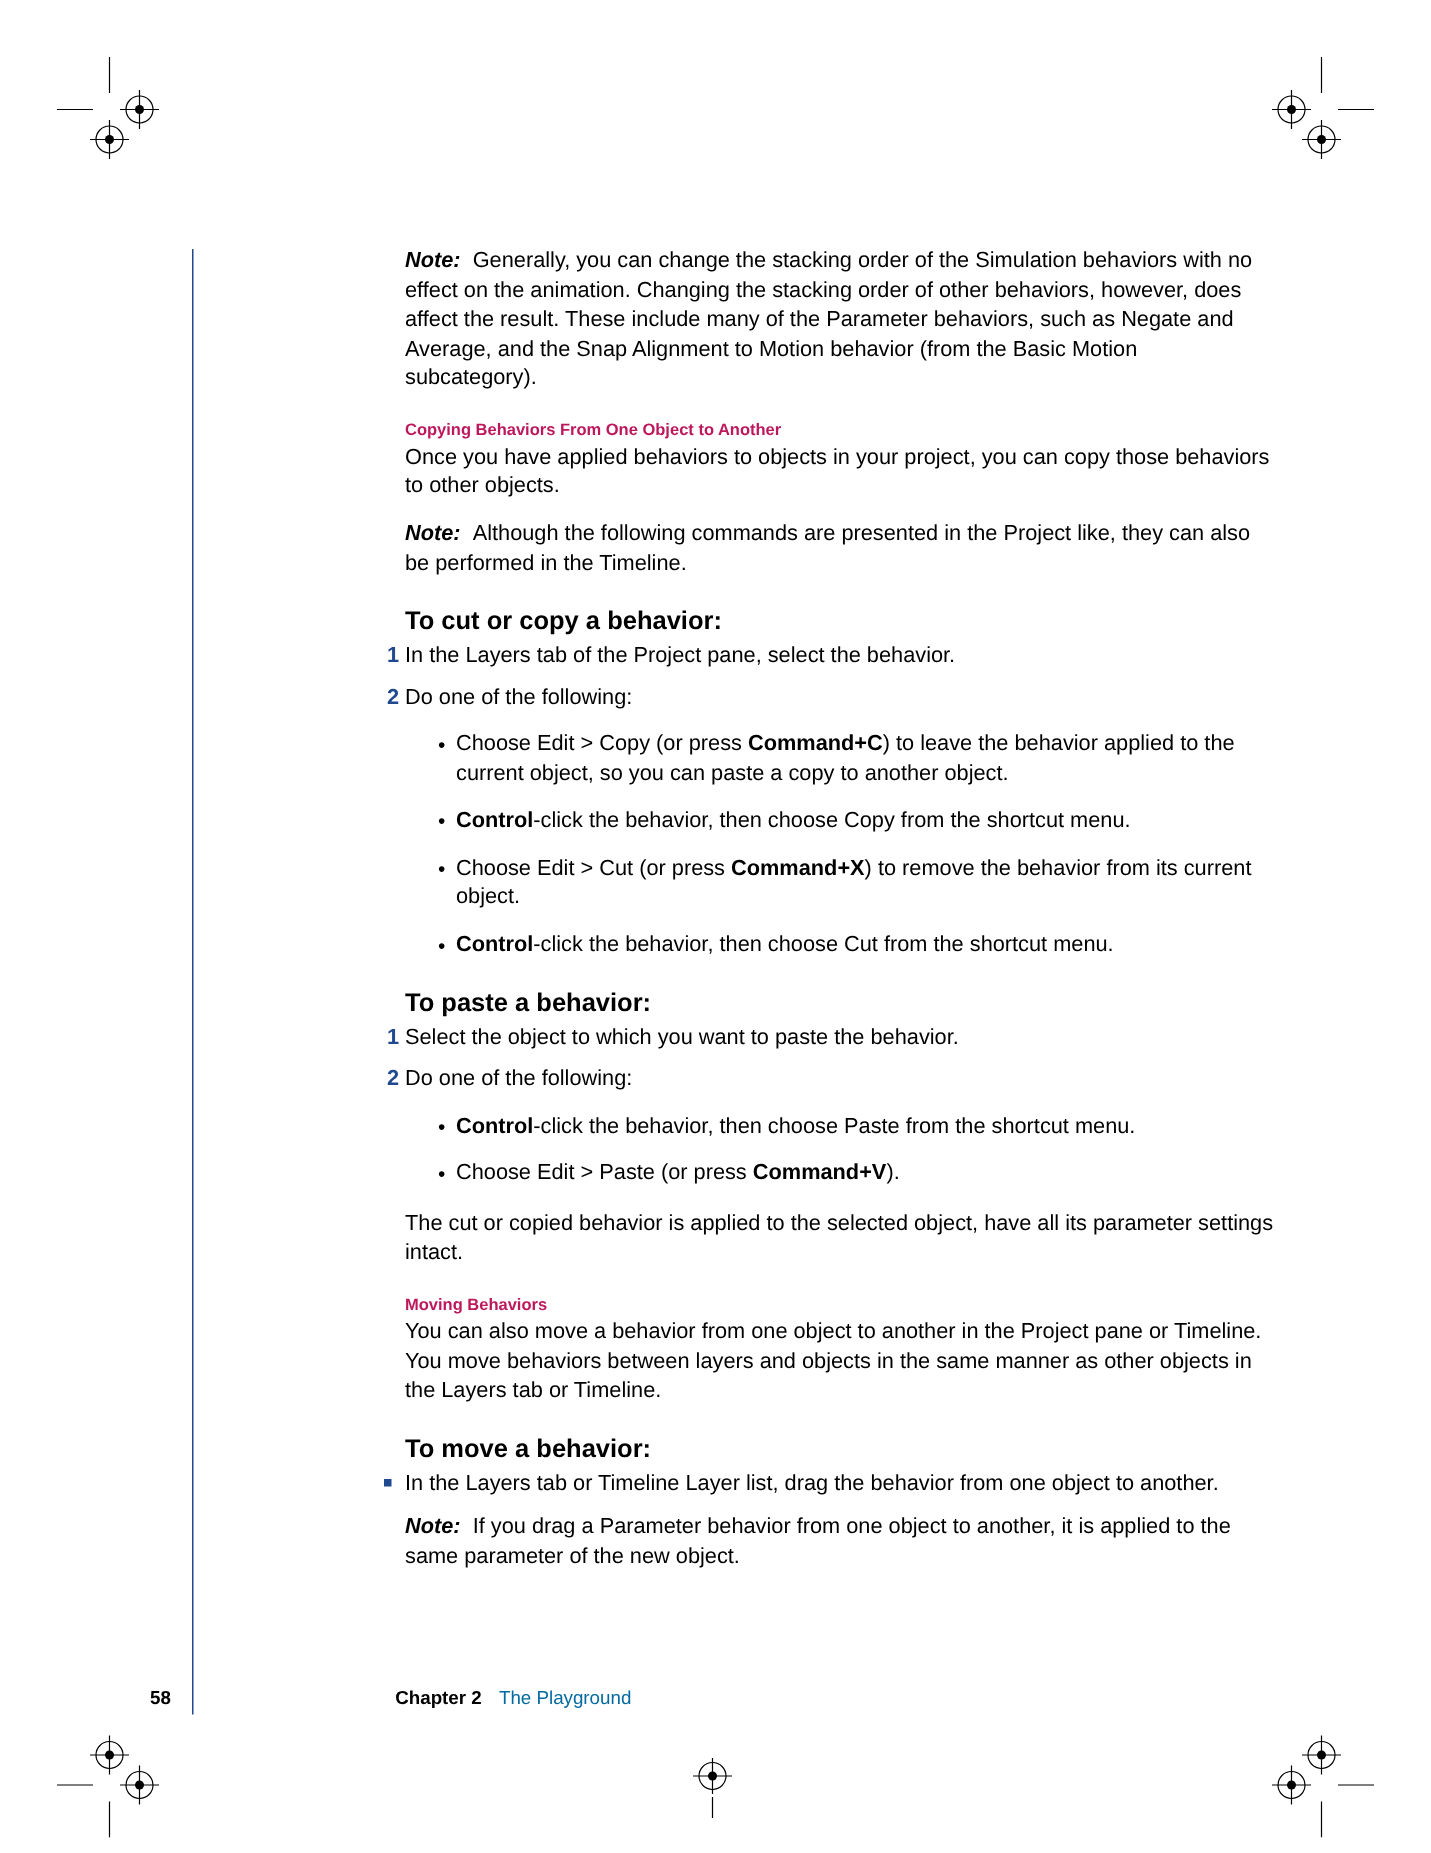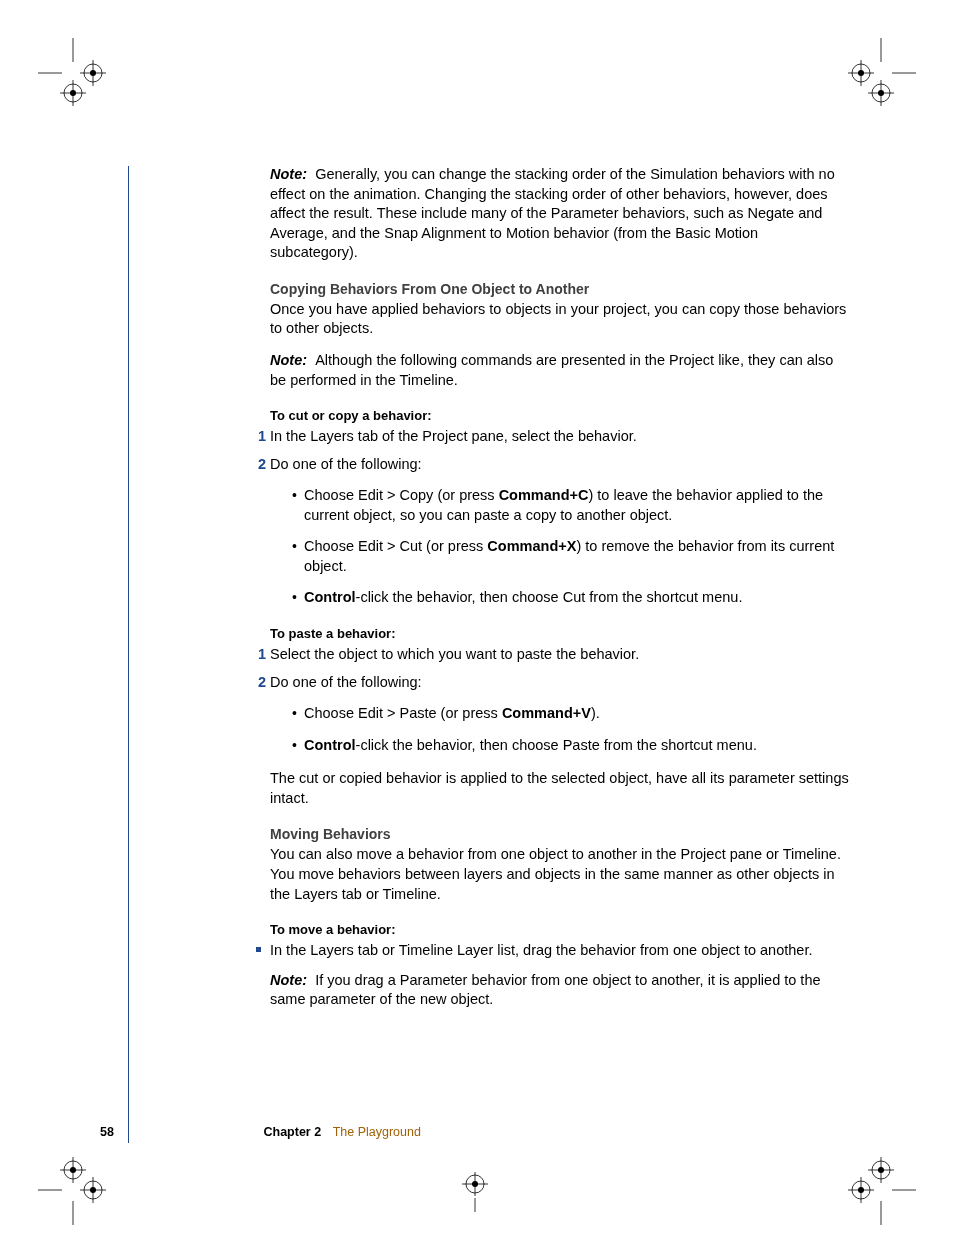--- a/index.html
+++ b/index.html
@@ -29,28 +29,28 @@
     font-size: 14.5px;
     line-height: 1.35;
     margin: 0 0 12px 0;
     color: #000;
   }
   .note-label {
     font-weight: 700;
     font-style: italic;
   }
   .heading-blue {
-    color: #404040;
-    font-weight: 700;
-    font-size: 14px;
+    color: #be185d;
+    font-weight: 700;
+    font-size: 11px;
     margin: 18px 0 3px 0;
   }
   .task-heading {
     font-weight: 700;
-    font-size: 13px;
+    font-size: 17px;
     margin: 18px 0 4px 0;
   }
   .ol-block {
     margin: 0;
     padding: 0;
     list-style: none;
   }
   .ol-item {
     position: relative;
     padding-left: 0;
@@ -128,21 +128,21 @@
     top: 1125px;
     width: 750px;
     font-size: 12.5px;
   }
   .page-num {
     font-weight: 700;
     display: inline-block;
     width: 160px;
   }
   .chapter-label { font-weight: 700; }
-  .chapter-title { color: #a16207; margin-left: 8px; }
+  .chapter-title { color: #0369a1; margin-left: 8px; }
   b { font-weight: 700; }
 </style>
 </head>
 <body>
 
 <div class="page">
 
   <div class="crop-mark" style="left:38px; top:38px;">
     <svg width="70" height="70">
         <line x1="35" y1="0" x2="35" y2="24" stroke="#000" stroke-width="0.8"></line>
@@ -229,38 +229,39 @@
     <ol class="ol-block">
       <li class="ol-item">
         <span class="ol-num">1</span>
         <span>In the Layers tab of the Project pane, select the behavior.</span>
       </li>
       <li class="ol-item">
         <span class="ol-num">2</span>
         <span>Do one of the following:</span>
         <ul class="sub-bullets">
           <li><span>Choose Edit &gt; Copy (or press </span><b>Command+C</b><span>) to leave the behavior applied to the current object, so you can paste a copy to another object.</span></li>
+          <li><b>Control</b><span>-click the behavior, then choose Copy from the shortcut menu.</span></li>
           <li><span>Choose Edit &gt; Cut (or press </span><b>Command+X</b><span>) to remove the behavior from its current object.</span></li>
           <li><b>Control</b><span>-click the behavior, then choose Cut from the shortcut menu.</span></li>
         </ul>
       </li>
     </ol>
 
     <div class="task-heading">To paste a behavior:</div>
     <ol class="ol-block">
       <li class="ol-item">
         <span class="ol-num">1</span>
         <span>Select the object to which you want to paste the behavior.</span>
       </li>
       <li class="ol-item">
         <span class="ol-num">2</span>
         <span>Do one of the following:</span>
         <ul class="sub-bullets">
+          <li><b>Control</b><span>-click the behavior, then choose Paste from the shortcut menu.</span></li>
           <li><span>Choose Edit &gt; Paste (or press </span><b>Command+V</b><span>).</span></li>
-          <li><b>Control</b><span>-click the behavior, then choose Paste from the shortcut menu.</span></li>
         </ul>
       </li>
     </ol>
 
     <p class="para" style="margin-top:14px;">The cut or copied behavior is applied to the selected object, have all its parameter settings intact.</p>
 
     <div class="heading-blue">Moving Behaviors</div>
     <p class="para">You can also move a behavior from one object to another in the Project pane or Timeline. You move behaviors between layers and objects in the same manner as other objects in the Layers tab or Timeline.</p>
 
     <div class="task-heading">To move a behavior:</div>

